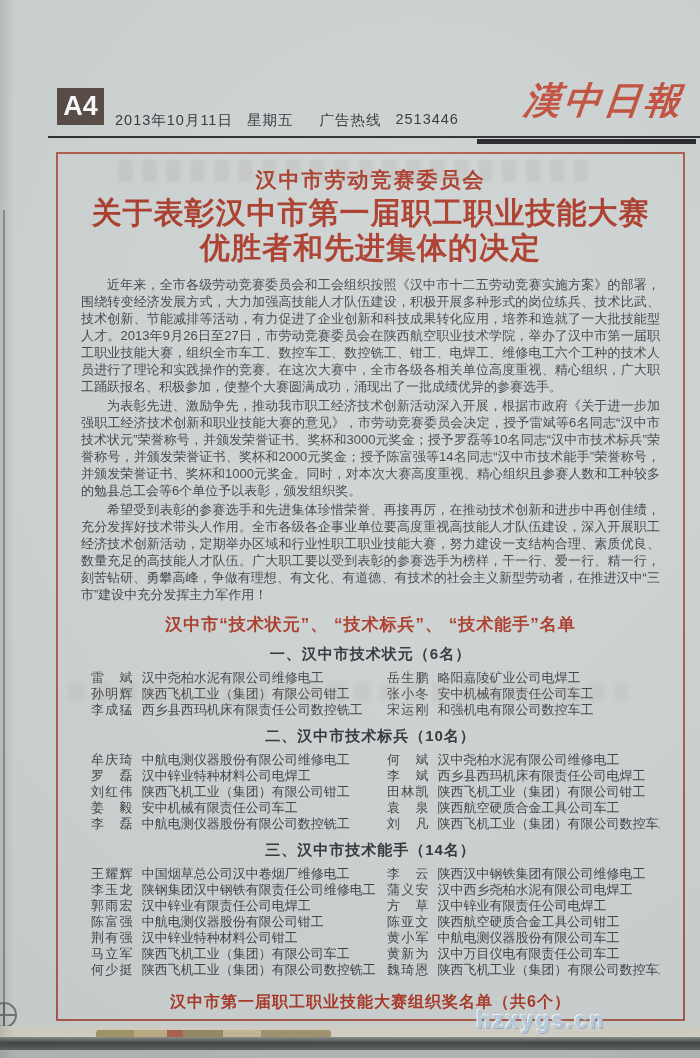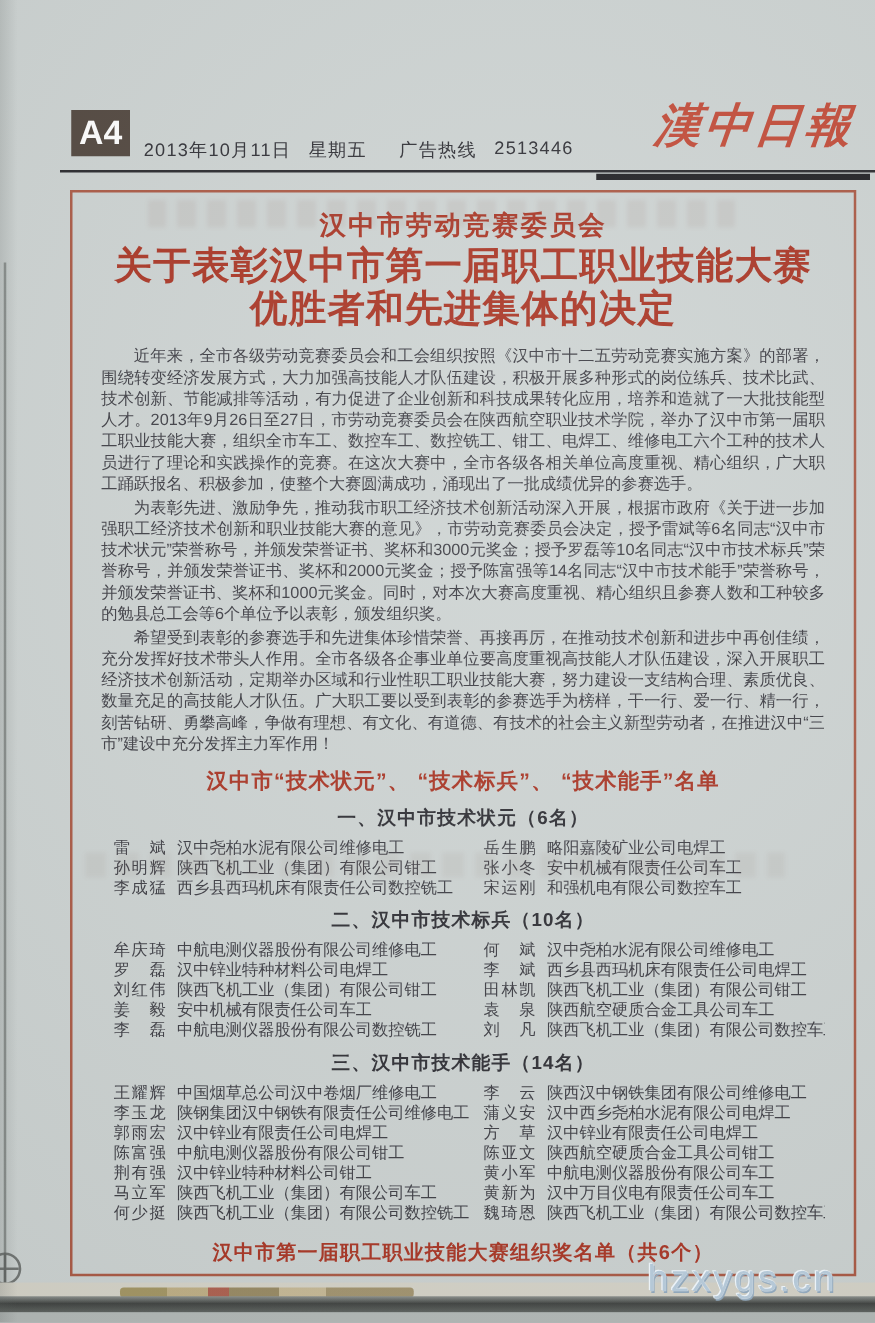--- a/index.html
+++ b/index.html
@@ -71,23 +71,23 @@
       linear-gradient(#5a5d5b,#5a5d5b) center/2px 100% no-repeat;
     opacity:.8;
   }
   .fold-strip{position:absolute;left:0;right:0;top:1026px;height:12px;background:#d6d4c9;}
   .fold-smudge{position:absolute;left:96px;top:1030px;width:235px;height:8px;border-radius:3px;opacity:.85;
     background:linear-gradient(90deg,#9a8a50 0 16%,#bba878 16% 30%,#a64a38 30% 37%,#8d7c50 37% 54%,#c4b48c 54% 70%,#99885e 70% 100%);}
   .shadow-band{position:absolute;left:0;right:0;top:1037px;height:13px;
     background:linear-gradient(180deg,#8c918e 0,#3e413f 45%,#5d625f 100%);}
   .below-band{position:absolute;left:0;right:0;top:1050px;height:8px;background:#b3b9b7;}
   .watermark{
-    position:absolute;left:476px;top:1007px;font-size:30px;font-weight:normal;letter-spacing:2px;
+    position:absolute;left:476px;top:1007px;font-size:23px;font-weight:bold;letter-spacing:2px;
     color:#b5c8d7;text-shadow:0 0 1px #fff,1px 1px 0 #8fa6ba,-1px -1px 0 #e8f0f6;
-    font-family:"Liberation Sans",sans-serif;z-index:5;margin-left:42px;
+    font-family:"Liberation Sans",sans-serif;z-index:5;
   }
 </style>
 </head>
 <body>
 
 <div class="page">
 
   <div class="page-badge">A4</div>
   <div class="header-meta">
     <span>2013年10月11日</span>

